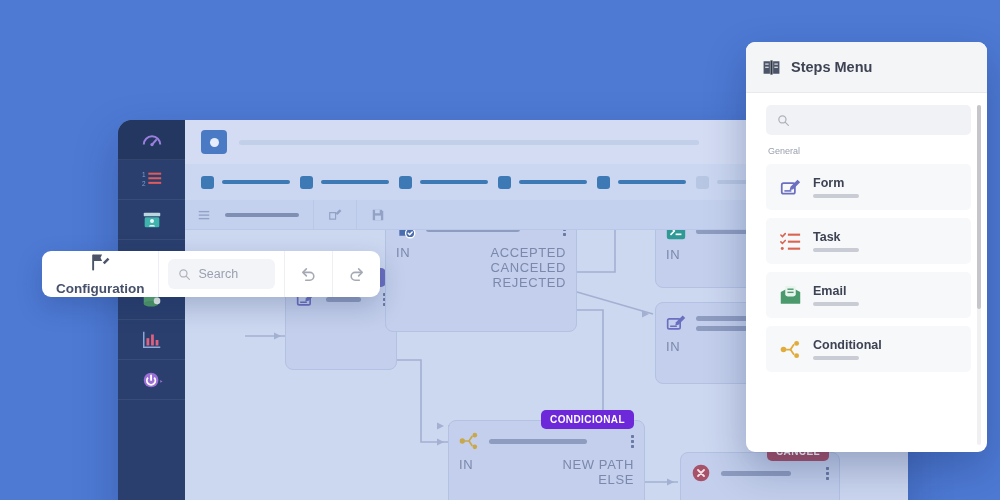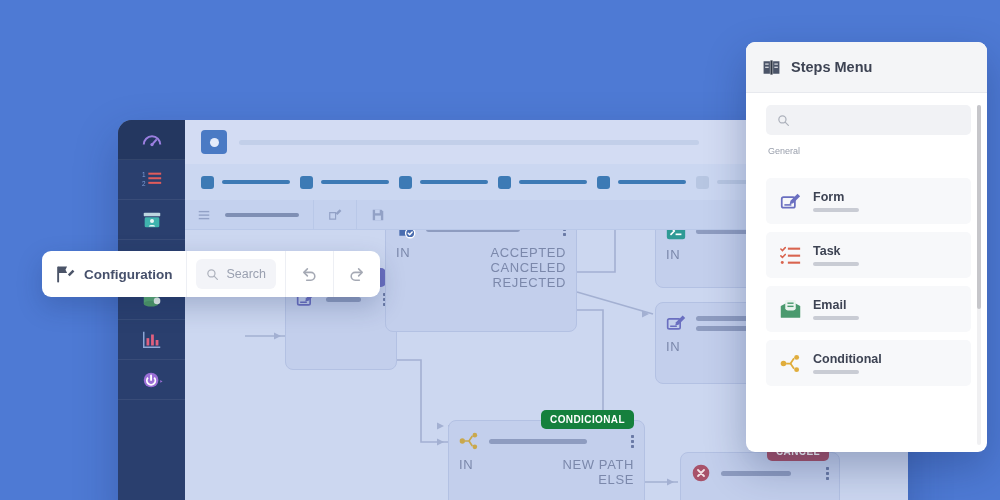--- a/index.html
+++ b/index.html
@@ -85,21 +85,21 @@
     letter-spacing: .6px; font-weight: 400; }
   .port-row { display: flex; justify-content: space-between; line-height: 15px; }
   .port-r { text-align: center; }
 
   
   #config-bar {
     position: absolute; left: 42px; top: 251px; width: 338px; height: 46px;
     background: #fff; border-radius: 9px; display: flex; align-items: center;
     box-shadow: 0 10px 26px rgba(20,40,90,.22);
   }
-  #config-group { display: flex; align-items: center; gap: 9px; padding: 0 14px; }
+  #config-group { display: flex; align-items: center; gap: 9px; padding: 0 14px; flex-direction: column; }
   #config-ico { width: 19px; height: 19px; }
   #config-label { font-size: 13.5px; font-weight: 700; color: #46506b; }
   .cfg-sep { width: 1px; height: 46px; background: #edeff4; }
   #search-box {
     margin: 0 9px; width: 100px; flex: 1; height: 30px; background: #f3f4f8;
     border-radius: 6px; display: flex; align-items: center; gap: 7px; padding: 0 10px;
   }
   #search-ico { width: 13px; height: 13px; opacity: .5; flex: none; }
   #search-ph { font-size: 12.5px; color: #9aa0b0; }
   .cfg-btn { width: 47px; height: 46px; display: flex; align-items: center; justify-content: center; }
@@ -114,21 +114,21 @@
   #steps-head { height: 51px; background: #f4f5f7; display: flex; align-items: center;
     gap: 10px; padding: 0 16px; border-bottom: 1px solid #e7e9ee; }
   #steps-head-ico { width: 19px; height: 19px; flex: none; }
   #steps-title { font-size: 14.5px; font-weight: 700; color: #3d4353; }
 
   #steps-body { position: relative; height: 359px; padding: 12px 16px 0 20px; }
   #steps-search {
     height: 30px; background: #f1f2f5; border-radius: 5px; display: flex;
     align-items: center; padding: 0 11px; }
   #steps-search svg { width: 13px; height: 13px; opacity: .5; }
-  #steps-group { font-size: 9px; color: #9aa0ad; margin: 11px 0 22px 2px; }
+  #steps-group { font-size: 9px; color: #9aa0ad; margin: 11px 0 8px 2px; }
 
   .step-item {
     height: 46px; background: #f7f8fa; border-radius: 5px; margin-bottom: 8px;
     display: flex; align-items: center; gap: 12px; padding: 0 14px;
   }
   .step-ico { width: 21px; height: 21px; flex: none; }
   .step-txt { display: flex; flex-direction: column; gap: 5px; }
   .step-name { font-size: 12.5px; font-weight: 700; color: #3d4353; line-height: 1; }
   .step-sub { width: 46px; height: 3.5px; border-radius: 2px; background: #c9ccd4; }
 
@@ -363,21 +363,21 @@
        <div class="kebab"></div>
      </div>
      <div class="ports">
                 <div class="port-row">
         <span>IN</span>
         <span class="port-r"></span>
       </div>
               </div>
             </div>
             <div class="node" style="left: 263px; top: 190px; width: 197px; height: 108px;">
-              <div class="badge" style="background:#15803d">CONDICIONAL</div>
+              <div class="badge" style="background:#6d28d9">CONDICIONAL</div>
      <div class="node-head">
        <svg class="node-ico" viewBox="0 0 24 24">
                   <circle cx="4" cy="12" r="3.2" fill="#c9a84c"></circle>
                 <circle cx="19" cy="5" r="2.8" fill="#c9a84c"></circle>
                 <circle cx="19" cy="19" r="2.8" fill="#c9a84c"></circle>
                 <path d="M7 12h5l4-6" fill="none" stroke="#c9a84c" stroke-width="2"></path>
                 <path d="M12 12l4 6" fill="none" stroke="#c9a84c" stroke-width="2"></path>
                 </svg>
        <div class="node-lines">
          <div class="node-ln" style="width:74%"></div>

